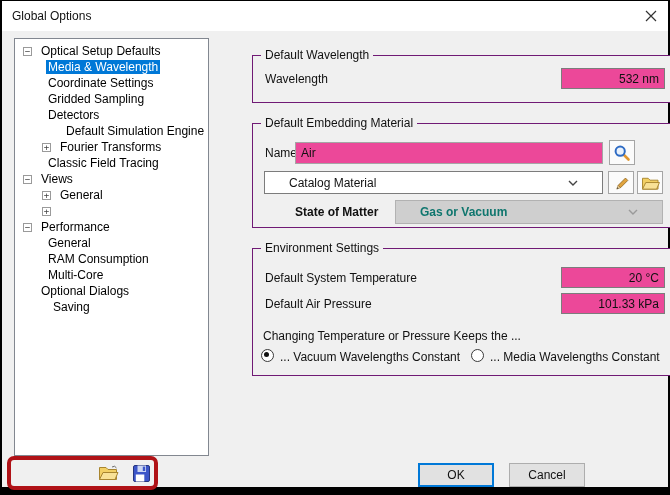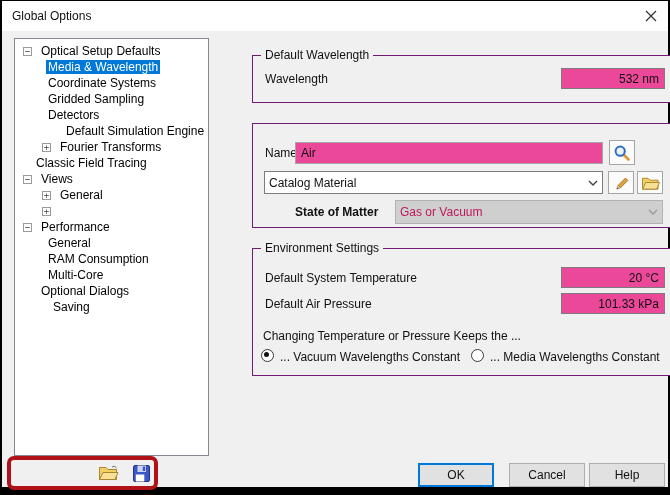--- a/index.html
+++ b/index.html
@@ -17,22 +17,22 @@
   .tree-label.selected{background:#0078d7;color:#fff;}
 
   .groupbox{position:absolute;border:1px solid #701a75;background:#f0f0f0;box-sizing:border-box;margin-left:22px;}
   .gb-title{position:absolute;top:-8px;left:8px;background:#f0f0f0;padding:0 4px;color:#111;}
   .lbl{position:absolute;color:#111;white-space:nowrap;}
   .bold{font-weight:bold;}
 
   .textbox{position:absolute;background:#ec4899;border:1px solid #7c7c7c;box-sizing:border-box;font-family:"Liberation Sans",sans-serif;font-size:12px;color:#111;padding:0 5px;margin:0;}
   .textbox.right{text-align:right;}
 
-  .combo{position:absolute;background:#fff;border:1px solid #7c7c7c;box-sizing:border-box;display:flex;align-items:center;justify-content:space-between;padding:0 4px;color:#111;}
-  .combo.disabled{background:#cfcfcf;border-color:#b2b2b2;color:#be185d;}
+  .combo{position:absolute;background:#fff;border:1px solid #7c7c7c;box-sizing:border-box;display:flex;align-items:center;justify-content:space-between;padding:0 24px;color:#111;}
+  .combo.disabled{background:#cfcfcf;border-color:#b2b2b2;color:#0f766e;font-weight:bold;}
 
   .iconbtn{position:absolute;background:#fbfbfb;border:1px solid #a5a5a5;box-sizing:border-box;display:flex;align-items:center;justify-content:center;padding:0;}
   .flaticon{position:absolute;display:flex;align-items:center;justify-content:center;}
 
   .btn{position:absolute;background:#e1e1e1;border:1px solid #adadad;box-sizing:border-box;font-family:"Liberation Sans",sans-serif;font-size:12px;color:#111;display:flex;align-items:center;justify-content:center;padding:0;}
   .btn.default{border:2px solid #0078d7;}
 
   .radio{position:absolute;width:13px;height:13px;border-radius:50%;border:1px solid #3a3a3a;background:#fff;box-sizing:border-box;}
   .radio.checked::after{content:"";position:absolute;left:2px;top:2px;width:5px;height:5px;border-radius:50%;background:#111;}
 
@@ -55,36 +55,36 @@
 
     <div class="tree-panel">
         <div class="tree-row" style="padding-left: 8px;">
           <span class="expander">−</span>
           <span class="tree-label">Optical Setup Defaults</span>
         </div>
         <div class="tree-row" style="padding-left: 31px;">
           <span class="tree-label selected">Media &amp; Wavelength</span>
         </div>
         <div class="tree-row" style="padding-left: 31px;">
-          <span class="tree-label">Coordinate Systems</span>
+          <span class="tree-label">Coordinate Settings</span>
         </div>
         <div class="tree-row" style="padding-left: 31px;">
           <span class="tree-label">Gridded Sampling</span>
         </div>
         <div class="tree-row" style="padding-left: 31px;">
           <span class="tree-label">Detectors</span>
         </div>
         <div class="tree-row" style="padding-left: 31px; margin-left: 18px;">
           <span class="tree-label">Default Simulation Engine</span>
         </div>
         <div class="tree-row" style="padding-left: 27px;">
           <span class="expander">+</span>
           <span class="tree-label">Fourier Transforms</span>
         </div>
-        <div class="tree-row" style="padding-left: 19px;">
+        <div class="tree-row" style="padding-left: 31px;">
           <span class="tree-label">Classic Field Tracing</span>
         </div>
         <div class="tree-row" style="padding-left: 8px;">
           <span class="expander">−</span>
           <span class="tree-label">Views</span>
         </div>
         <div class="tree-row" style="padding-left: 27px;">
           <span class="expander">+</span>
           <span class="tree-label">General</span>
         </div>
@@ -114,20 +114,21 @@
         </div>
       </div>
 
     <div class="groupbox" style="left:228px;top:54px;width:426px;height:48px;">
       <span class="gb-title">Default Wavelength</span>
       <span class="lbl" style="left:12px;top:16px;">Wavelength</span>
       <input class="textbox right" style="left: 308px; top: 12px; width: 104px; height: 21px;" value="532 nm">
     </div>
 
     <div class="groupbox" style="left:228px;top:122px;width:426px;height:105px;">
+      <span class="gb-title">Default Embedding Material</span>
 
       <span class="lbl" style="left:12px;top:22px;">Name</span>
       <input class="textbox" style="left: 42px; top: 18px; width: 308px; height: 22px; border-color: rgb(165, 165, 165);" value="Air">
       <span class="iconbtn" style="left:356px;top:16px;width:26px;height:25px;">
         <svg width="18" height="18" viewBox="0 0 18 18">
           <line x1="11" y1="11" x2="15.5" y2="15.5" stroke="#e0962e" stroke-width="2.6" stroke-linecap="round"></line>
           <circle cx="7.2" cy="7.2" r="4.6" fill="#eaf2fb" stroke="#2e6bc4" stroke-width="2"></circle>
         </svg>
       </span>
 
@@ -191,17 +192,16 @@
       <svg width="19" height="19" viewBox="0 0 19 19">
         <rect x="1.5" y="1.5" width="16" height="16" rx="1.5" fill="#3c55c8" stroke="#26357e"></rect>
         <rect x="5.5" y="1.5" width="8.5" height="6.5" fill="#ccd6f2"></rect>
         <rect x="10.8" y="2.6" width="2.4" height="4.4" fill="#3c55c8"></rect>
         <rect x="3.8" y="10.5" width="8.5" height="7" fill="#ffffff"></rect>
       </svg>
     </span>
 
     <button class="btn default" style="left:416px;top:462px;width:76px;height:24px;">OK</button>
     <button class="btn" style="left:507px;top:462px;width:76px;height:24px;">Cancel</button>
-    <button class="btn" style="left:587px;top:462px;width:76px;height:24px;">Help</button>
   </div>
 
   <div class="annotation"></div>
 </div>
 
 </body></html>

